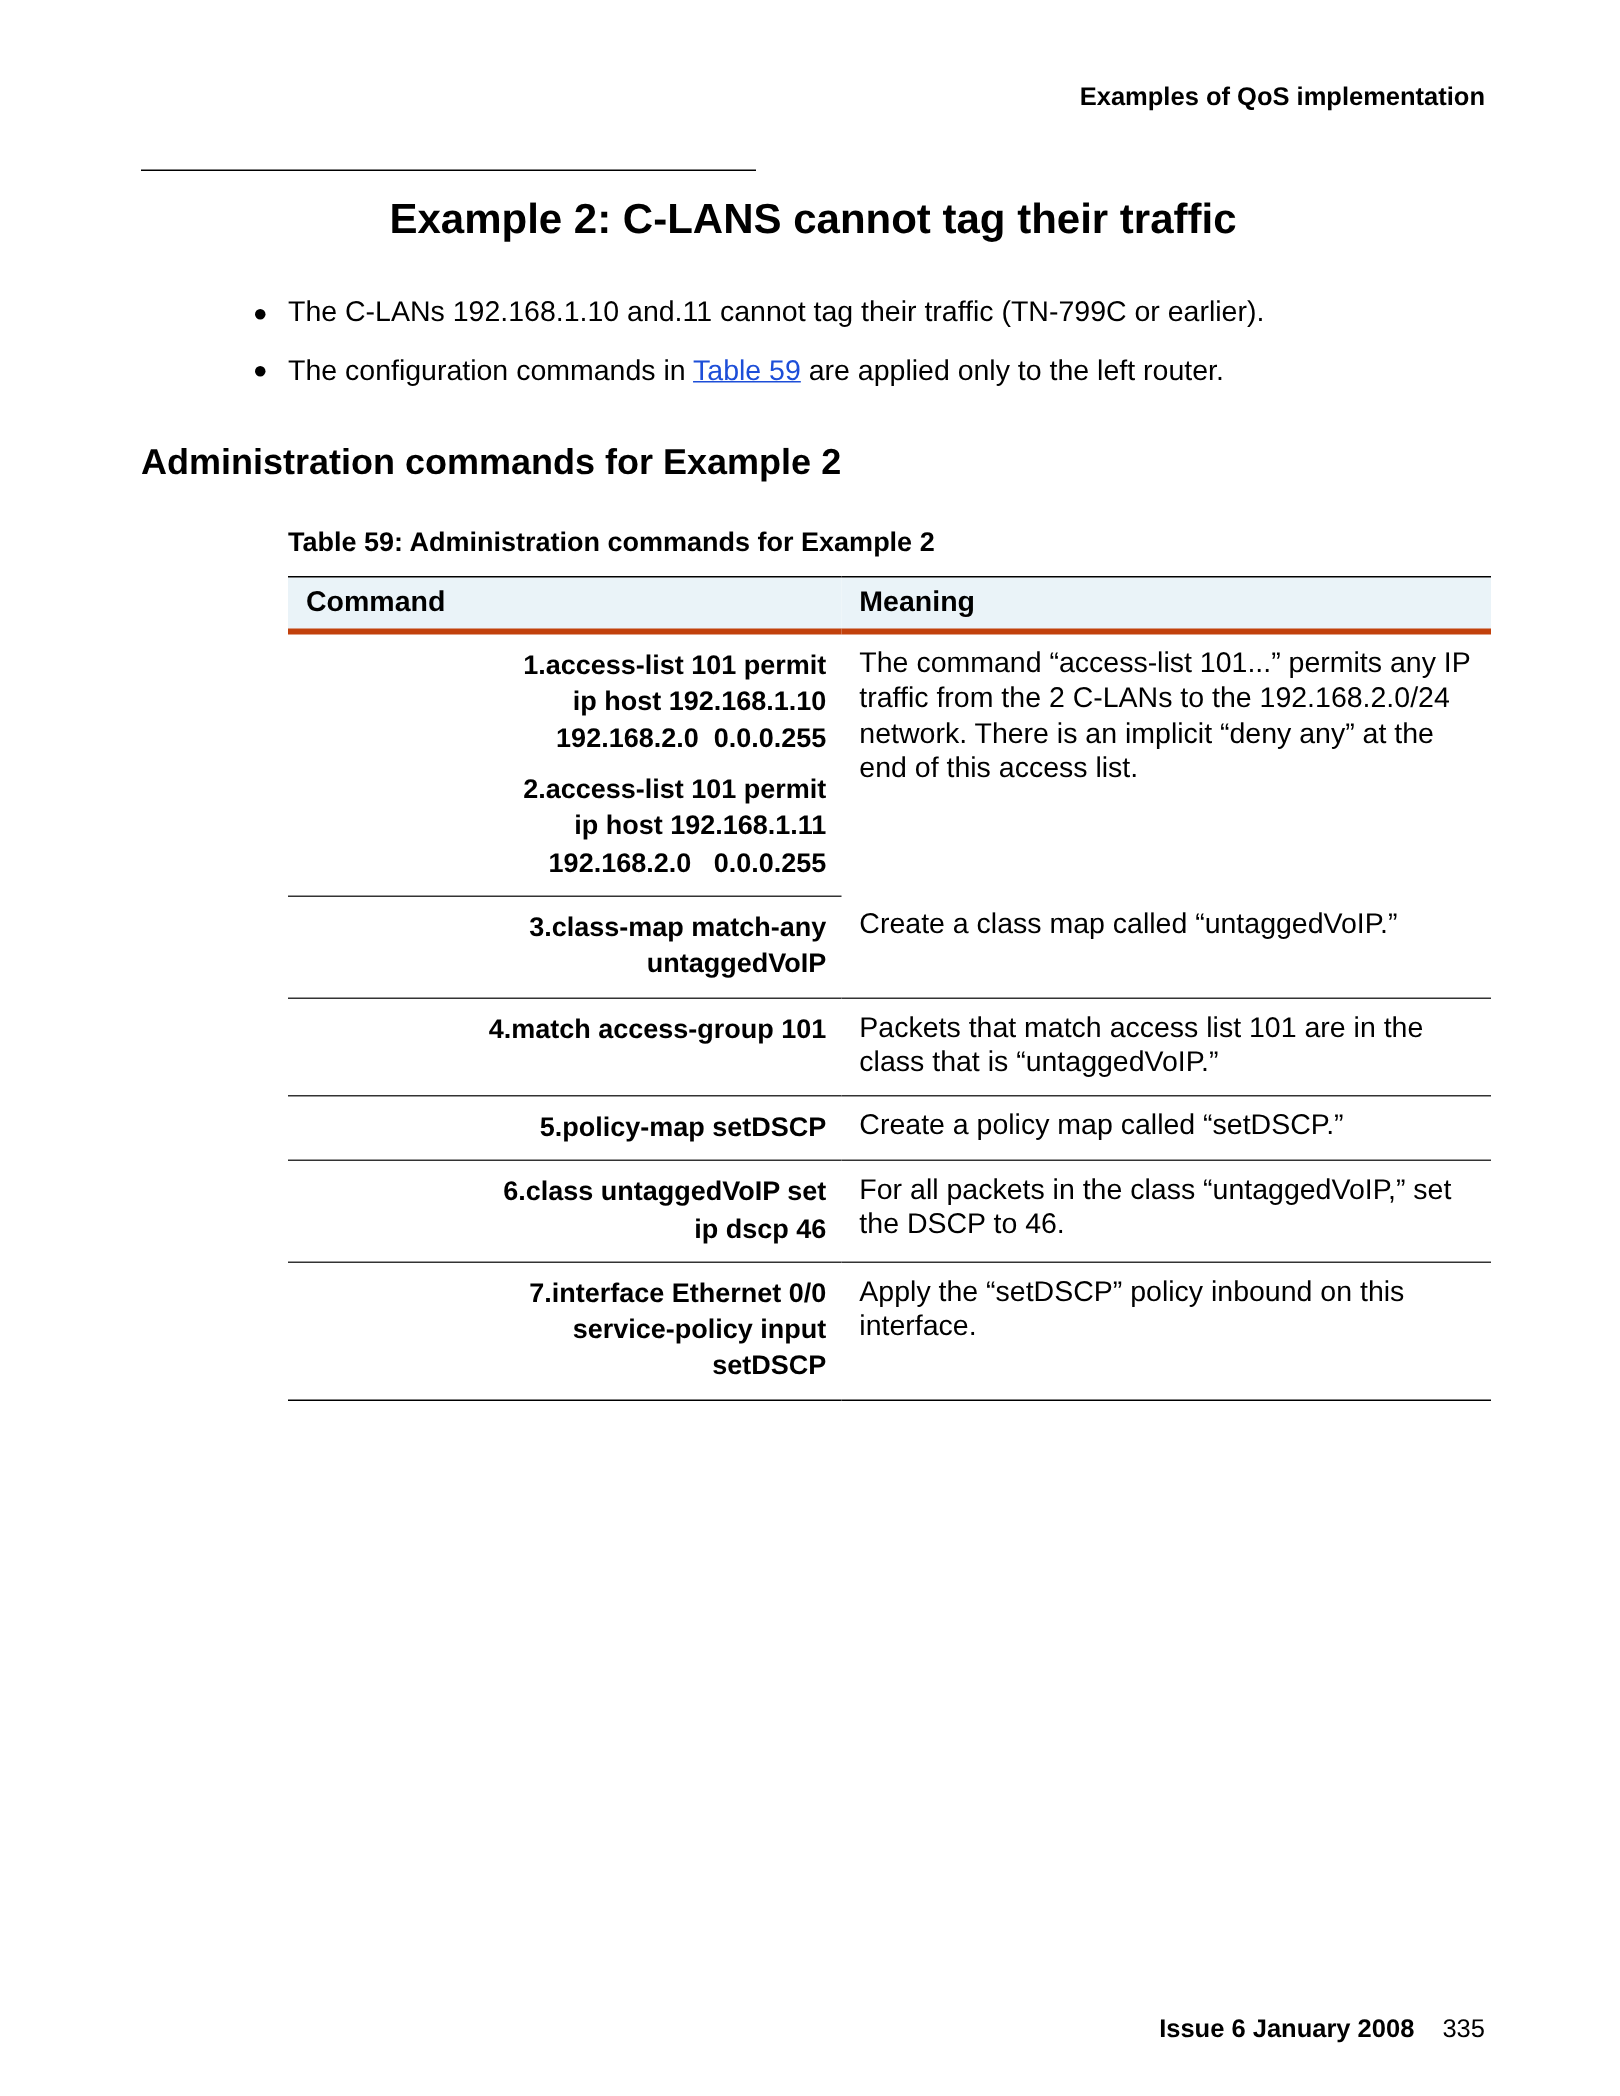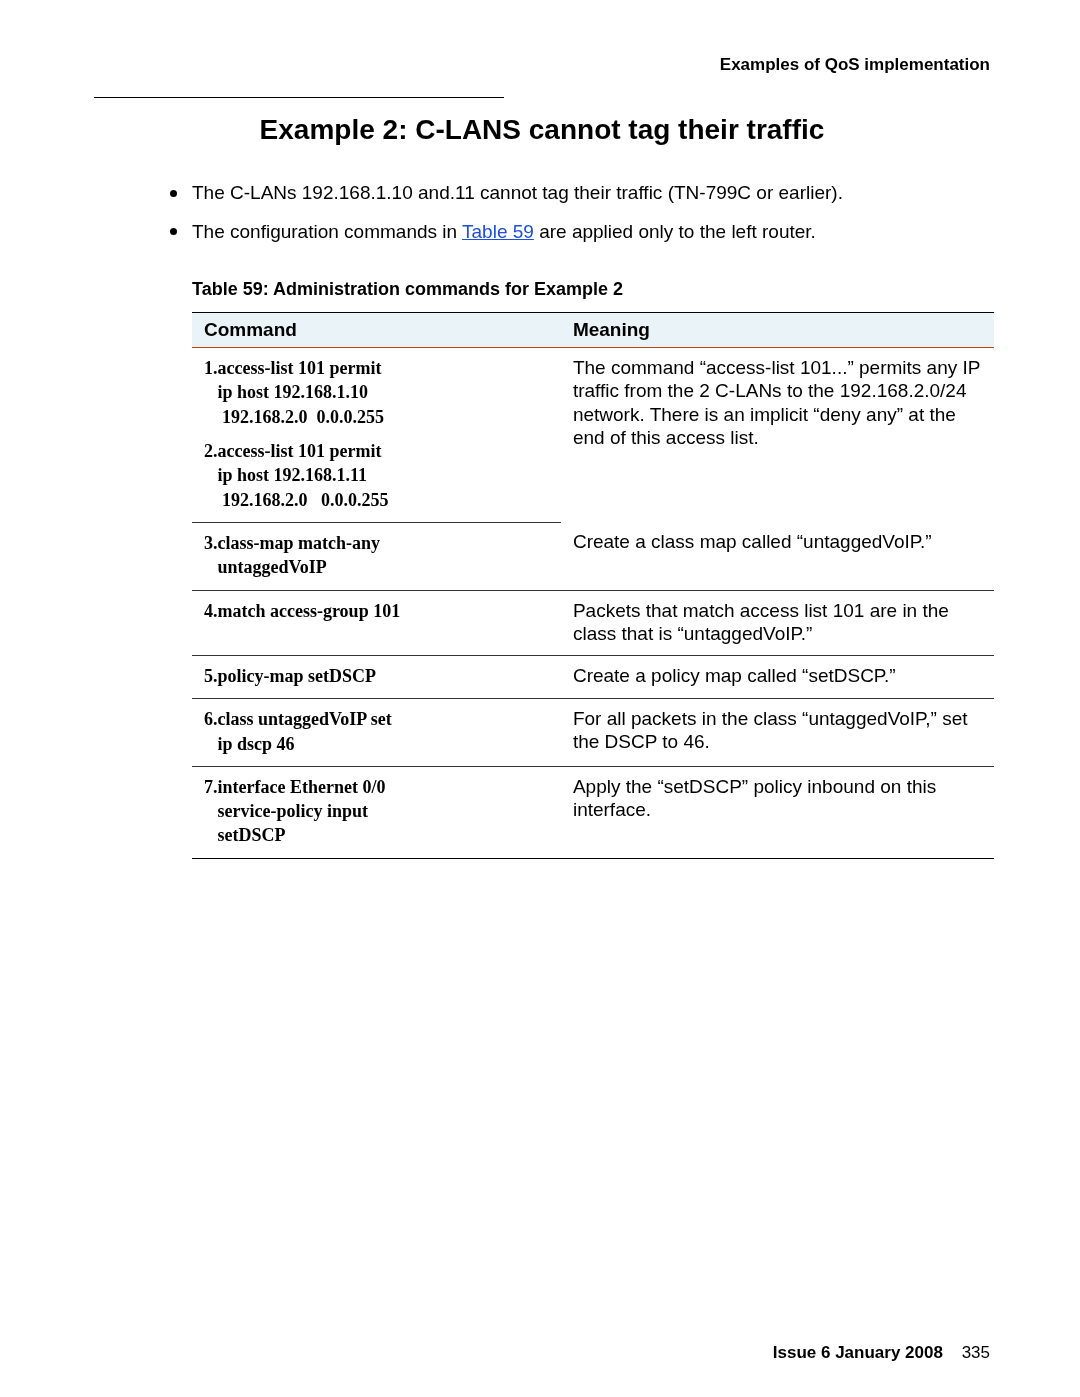--- a/index.html
+++ b/index.html
@@ -13,21 +13,21 @@
     width: 1080px;
     height: 1397px;
     position: relative;
     box-sizing: border-box;
     padding: 55px 90px 0 94px;
   }
   .running-head {
     text-align: right;
     font-weight: bold;
     font-size: 17px;
-    margin-bottom: 22px;
+    margin-bottom: 38px;
   }
   .top-rule {
     border: none;
     border-top: 1.5px solid #000;
     width: 410px;
     margin: 0 0 16px 0;
   }
   h1.title {
     font-size: 28px;
     font-weight: bold;
@@ -79,41 +79,42 @@
     width: 100%;
     border-collapse: collapse;
     font-size: 19px;
   }
   table.cmd thead th {
     background: #eaf3f8;
     text-align: left;
     font-weight: bold;
     padding: 6px 10px 6px 12px;
     border-top: 1.5px solid #000;
-    border-bottom: 1px solid #c2410c;
+    border-bottom: 4px solid #c2410c;
   }
   table.cmd td {
     vertical-align: top;
     padding: 8px 10px 10px 12px;
     border-bottom: 1px solid #333;
   }
   table.cmd tr.no-bottom td {
     border-bottom: none;
     padding-bottom: 2px;
   }
   table.cmd tr.last td {
     border-bottom: 1.5px solid #000;
   }
   .mono {
-    font-family: Liberation Serif, serif;
+    font-family: Liberation Sans, sans-serif;
     font-weight: bold;
     font-size: 18px;
     white-space: pre;
     line-height: 1.35;
     display: block;
+    text-align: right;
   }
   .meaning {
     line-height: 1.22;
   }
   .footer {
     position: absolute;
     bottom: 34px;
     right: 90px;
     font-size: 17px;
   }
@@ -138,20 +139,21 @@
 
   <ul class="bullets">
     <li>
       <span>The C-LANs 192.168.1.10 and.11 cannot tag their traffic (TN-799C or earlier).</span>
     </li>
     <li>
       <span>The configuration commands in </span><a class="link" href="#">Table 59</a><span> are applied only to the left router.</span>
     </li>
   </ul>
 
+  <h2 class="sub">Administration commands for Example 2</h2>
 
   <div class="table-wrap">
     <div class="table-caption">Table 59: Administration commands for Example 2</div>
 
     <table class="cmd">
       <thead>
         <tr>
           <th style="width:46%">Command</th>
           <th>Meaning</th>
         </tr>

